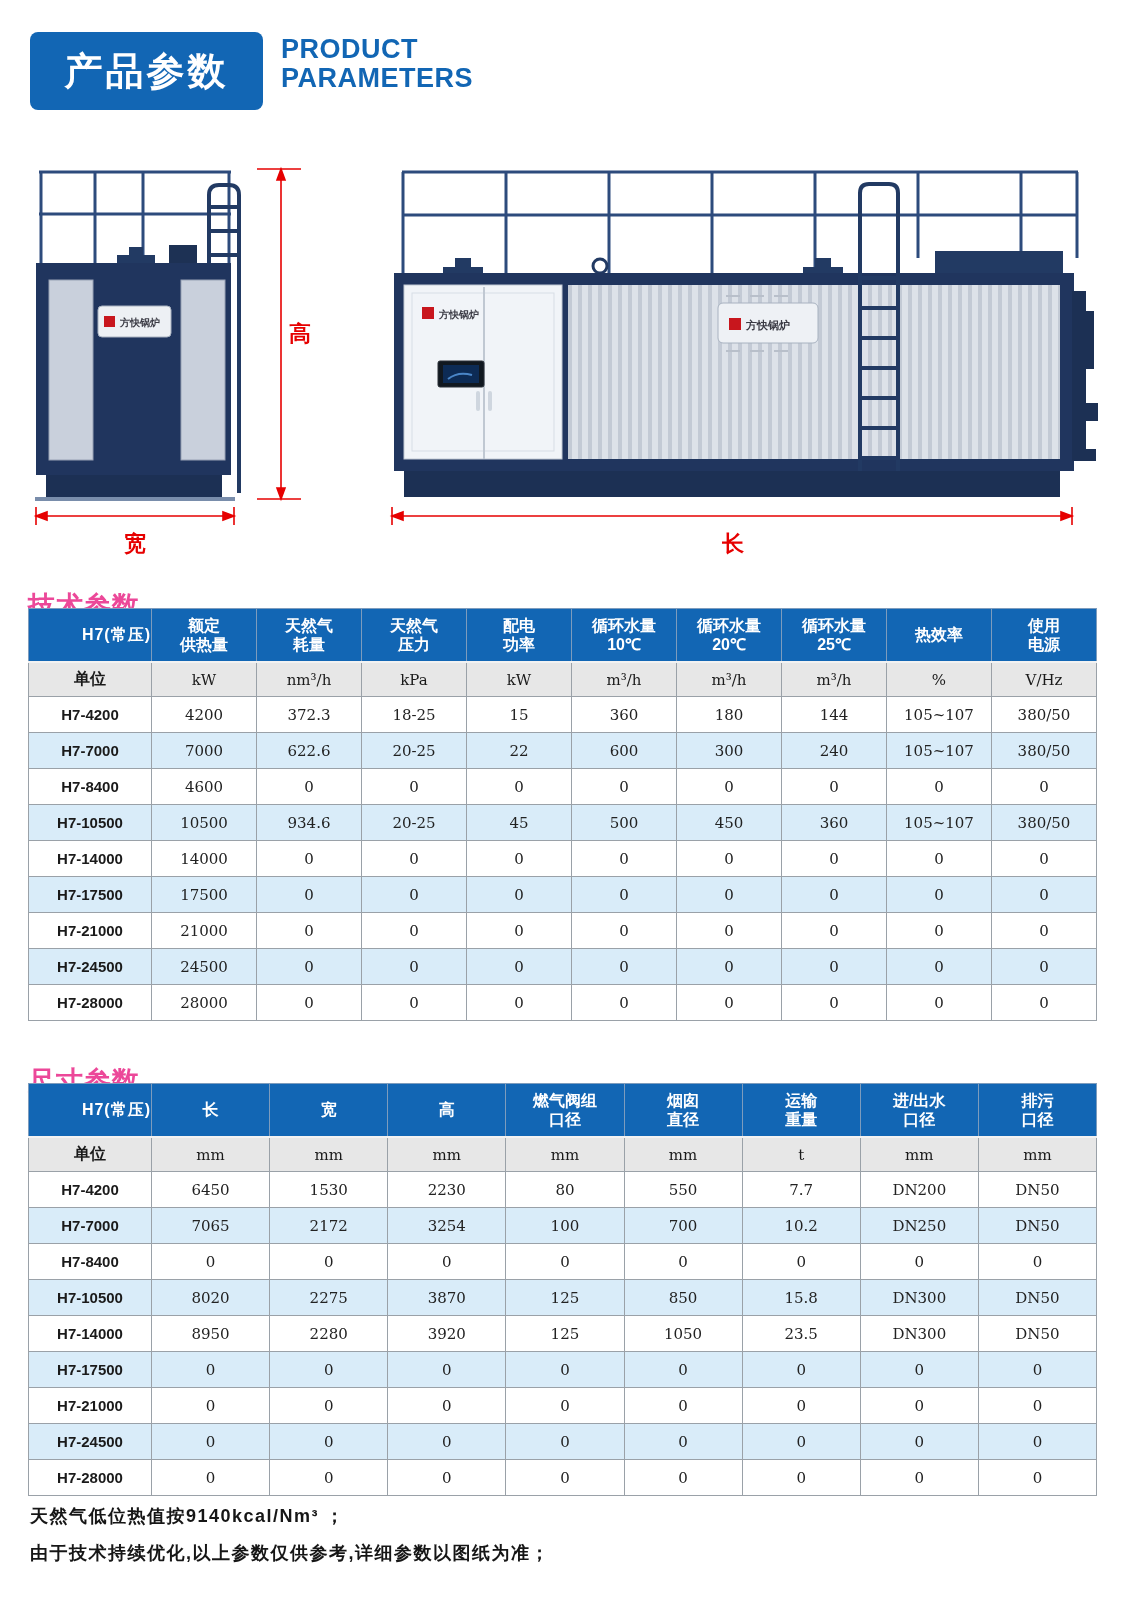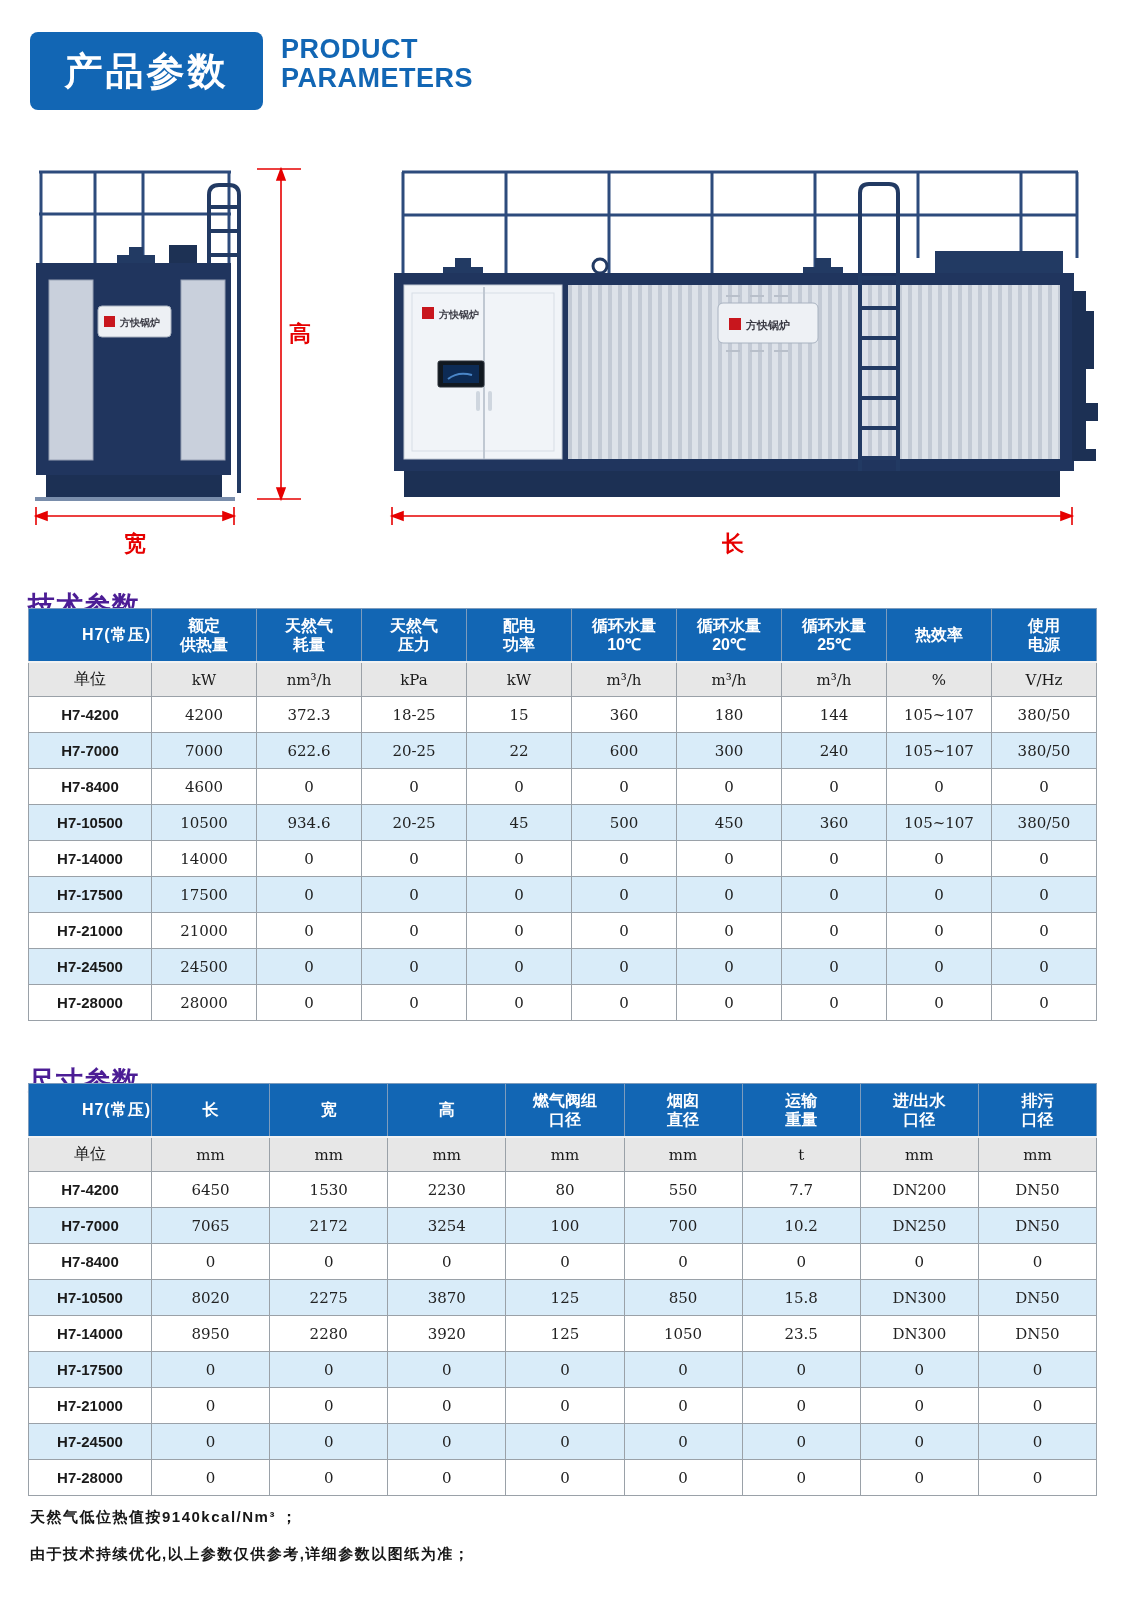--- a/index.html
+++ b/index.html
@@ -14,47 +14,47 @@
           line-height:1.07;letter-spacing:.5px;}
 
   
   .drawing{position:absolute;top:163px;}
   .fv{left:33px;}
   .sv{left:388px;}
   .dim-label{font-size:22px;font-weight:bold;fill:#e60000;}
   .brand-text{fill:#3a3a44;font-weight:bold;}
 
   
-  .sec-title{position:absolute;left:28px;font-size:27px;font-weight:bold;color:#4c1d95;
+  .sec-title{position:absolute;left:28px;font-size:27px;font-weight:bold;color:#ec4899;
              letter-spacing:1px;}
   .sec-title-1{top:566px;}
   .sec-title-2{top:1041px;}
 
   
   table.ptable{position:absolute;left:28px;width:1069px;border-collapse:collapse;
                table-layout:fixed;}
   .t-tech{top:608px;}
   .t-dims{top:1083px;}
   .ptable th,.ptable td{border:1px solid #9aa1a8;text-align:center;vertical-align:middle;
                         padding:0;}
   .ptable thead tr.headrow th{background:#1266b4;color:#fff;font-weight:bold;font-size:16px;
        height:52px;white-space:pre-line;line-height:1.2;border:1px solid #7d9cbd;
        border-bottom:2px solid #f2f2f2;}
   .ptable th.corner{width:122px;font-size:23px;letter-spacing:1px;text-align:right;}
   .ptable tr.unitrow th,.ptable tr.unitrow td{background:#e7e7e7;height:33px;}
-  .ptable th.unitlabel{font-size:16px;font-weight:normal;}
+  .ptable th.unitlabel{font-size:16px;font-weight:bold;}
   .ptable td.unit{font-family:"DejaVu Serif",serif;font-size:15px;}
   .ptable tbody tr{height:36px;background:#fff;padding-left:8px;}
   .ptable tbody tr.alt{background:#d9ecf9;}
   .ptable tbody th.model{font-size:15px;font-weight:bold;background:inherit;}
   .ptable tbody td.val{font-family:"DejaVu Serif",serif;font-size:15px;color:#222;
                        background:inherit;}
 
   
-  .notes{position:absolute;left:30px;top:1498px;font-size:15px;font-weight:bold;color:#161616;
+  .notes{position:absolute;left:30px;top:1498px;font-size:18px;font-weight:bold;color:#161616;
          letter-spacing:1.5px;line-height:37px;}
 </style>
 </head>
 <body>
 
 <div class="page">
 
   <div class="hdr-badge">产品参数</div>
   <div class="hdr-en">
     <div>PRODUCT</div>

